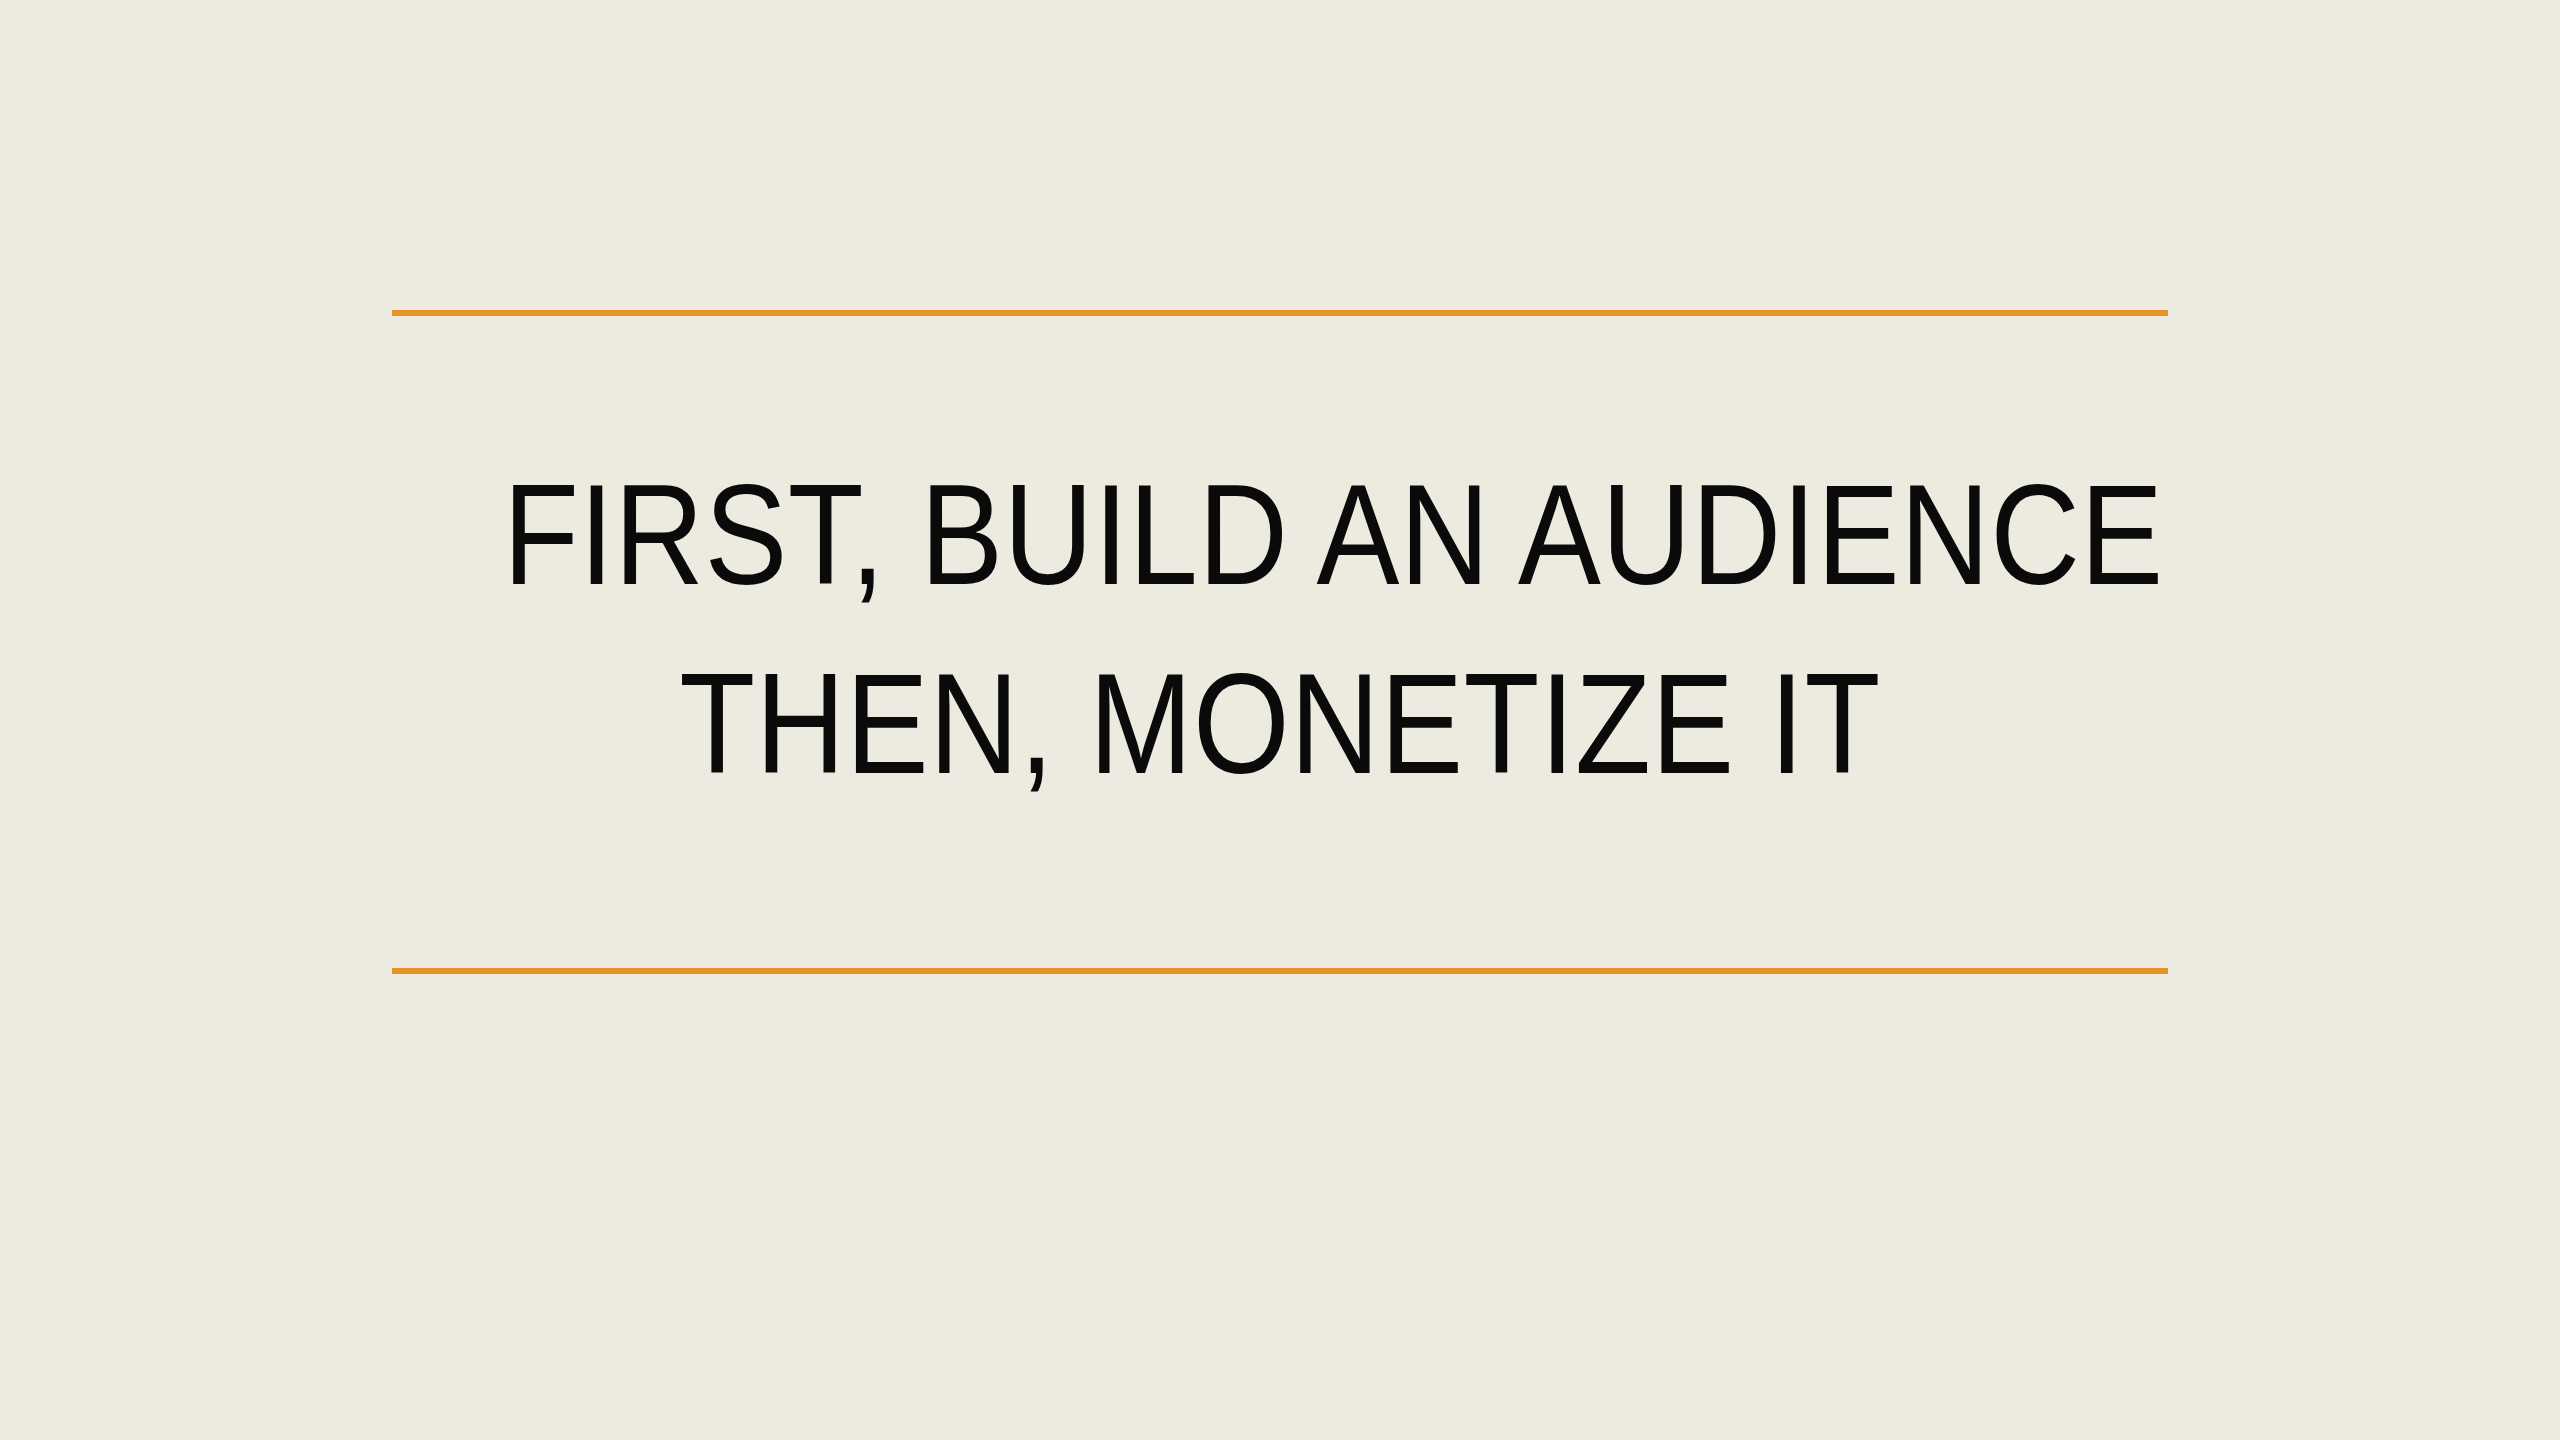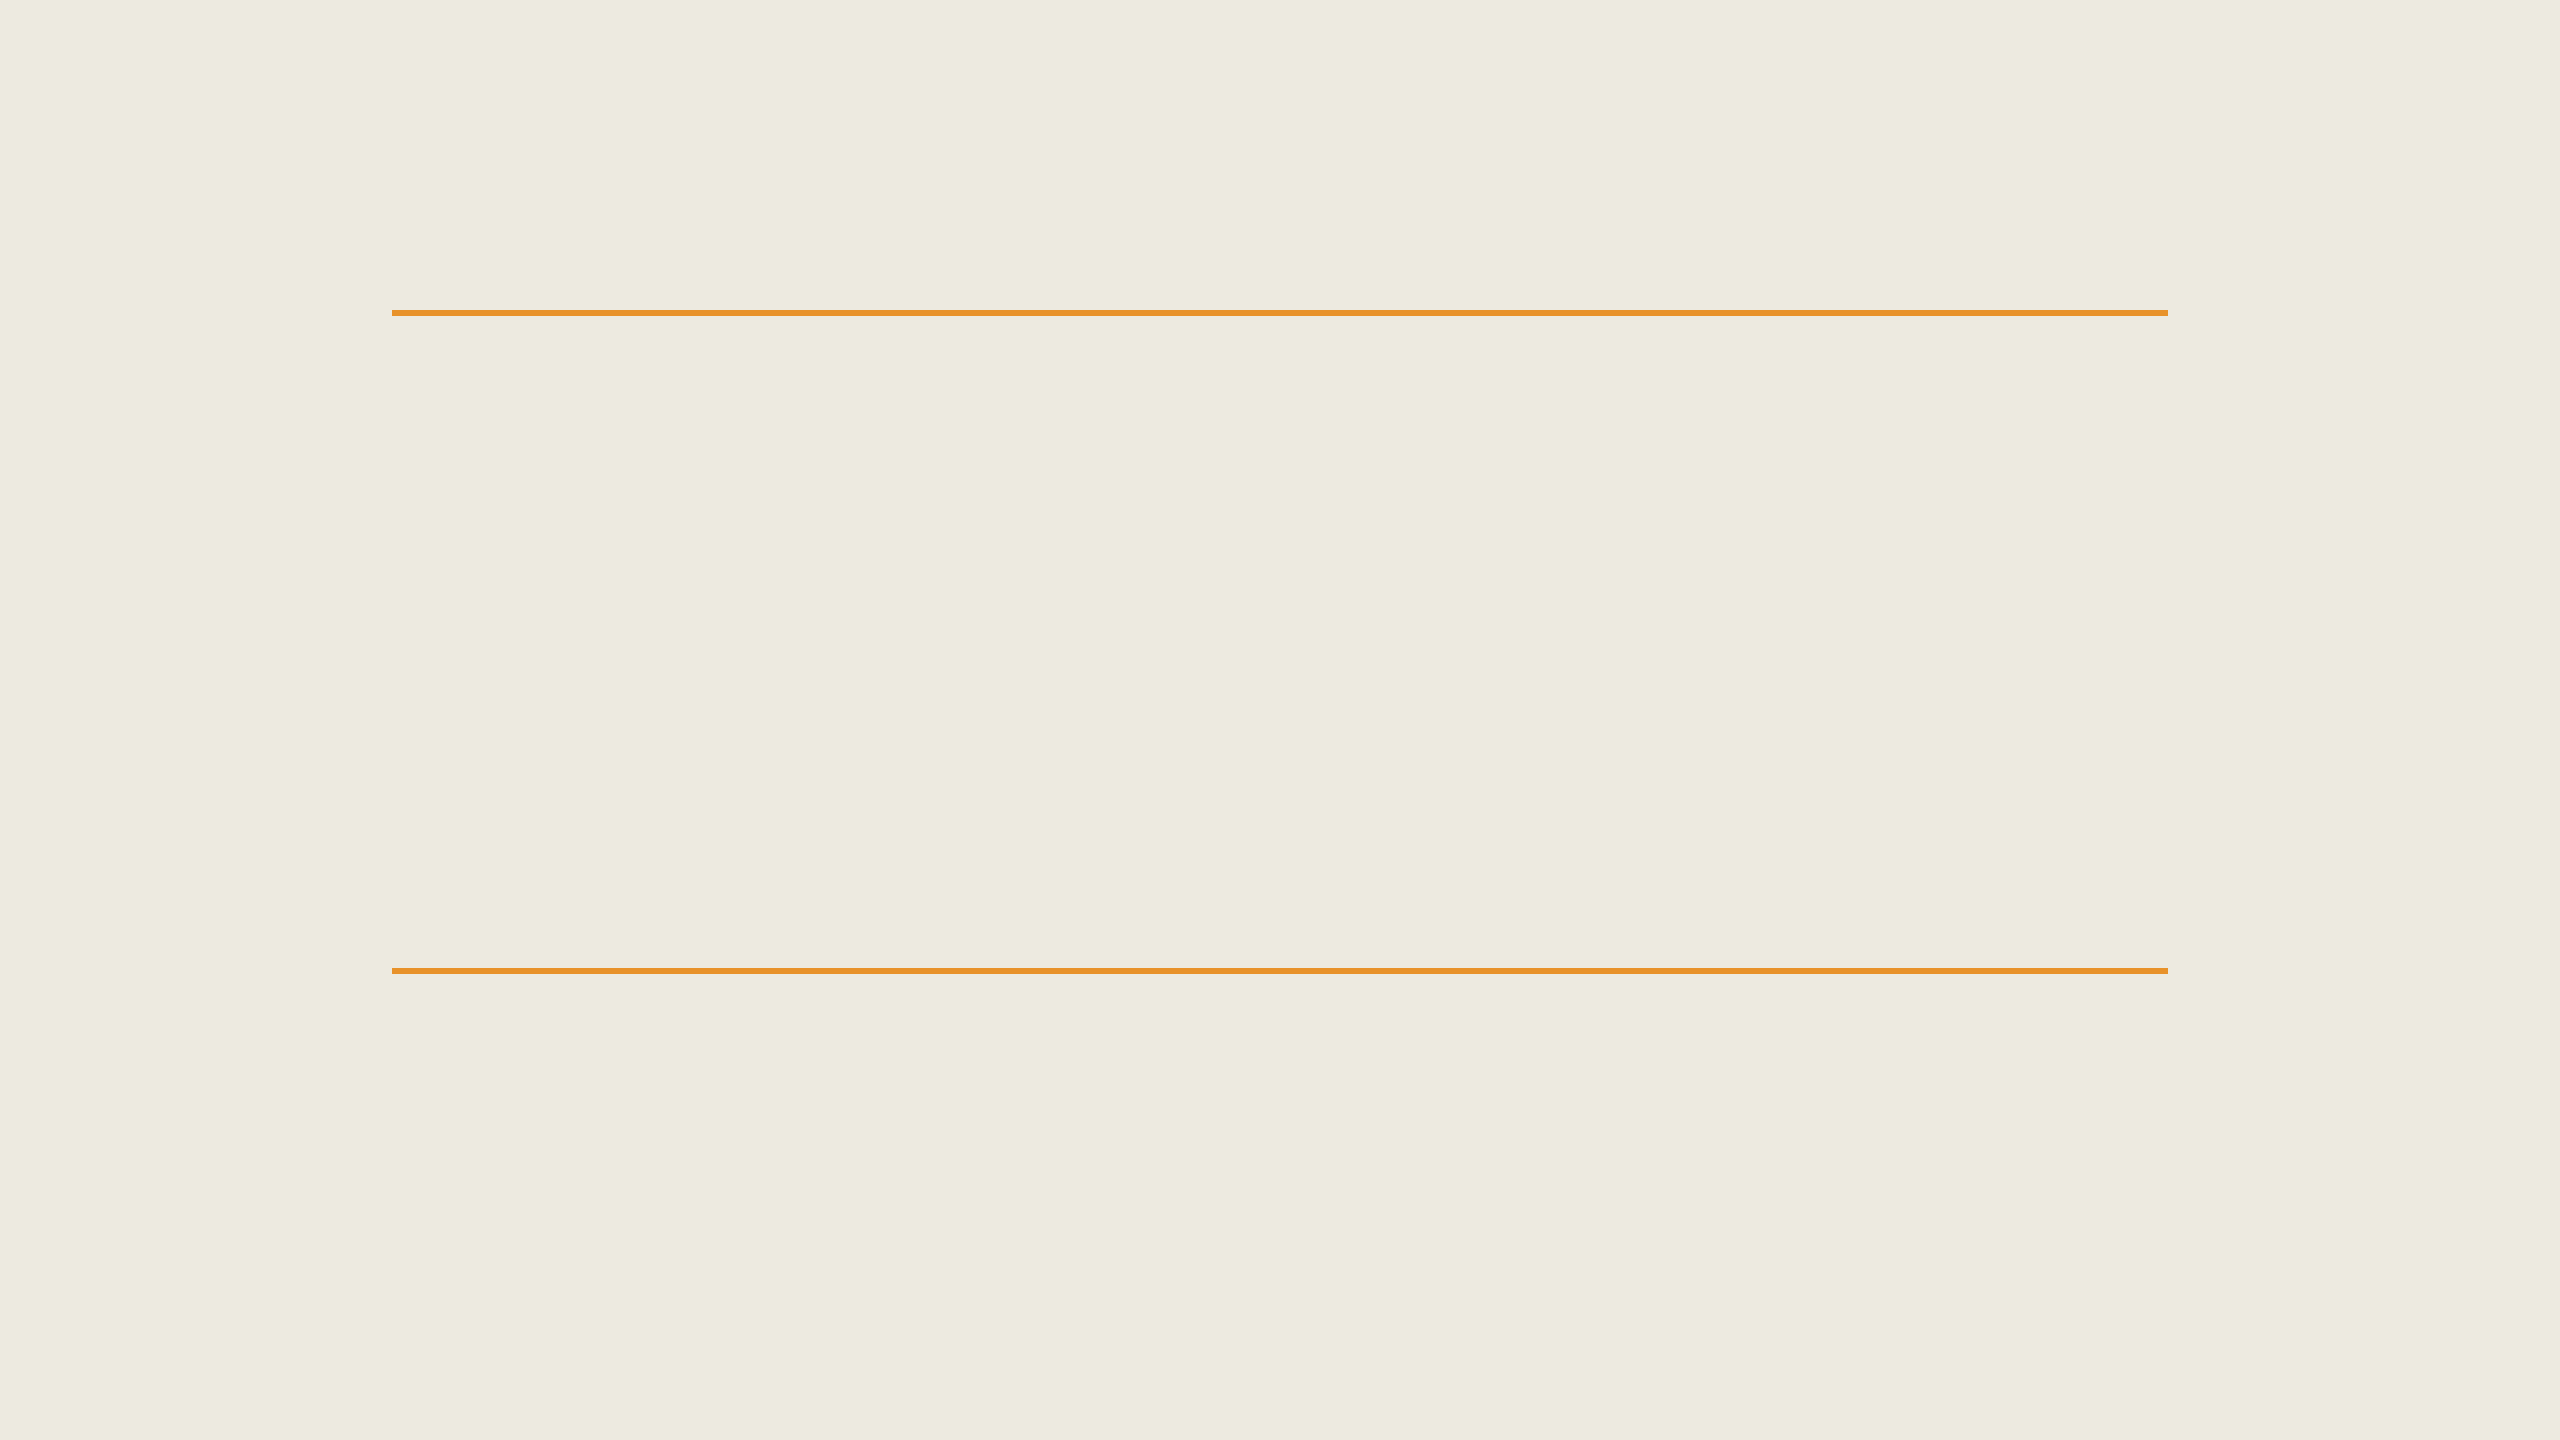--- a/index.html
+++ b/index.html
@@ -77,16 +77,20 @@
     margin-top: 0px;
   }
 </style>
 </head>
 <body>
 
 <div id="slide">
 
   <div class="rule" id="rule-top"></div>
 
+  <div id="title-block">
+    <span class="title-line" id="title-line-1">FIRST, BUILD AN AUDIENCE</span>
+    <span class="title-line" id="title-line-2">THEN, MONETIZE IT</span>
+  </div>
 
   <div class="rule" id="rule-bottom"></div>
 
 </div>
 
 </body></html>

